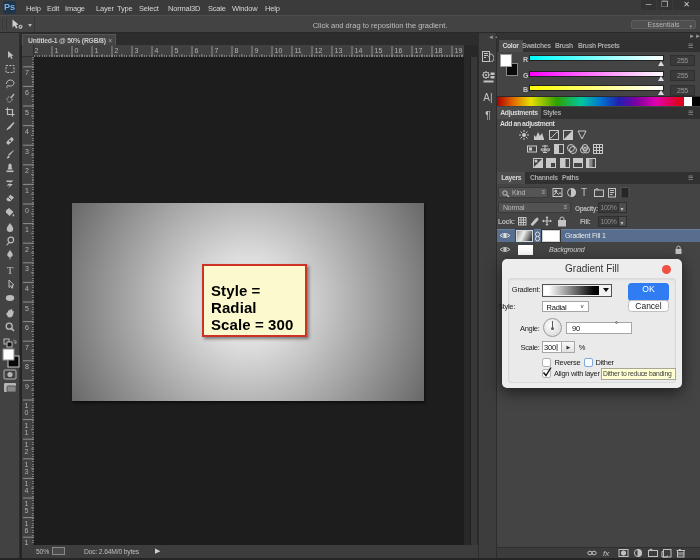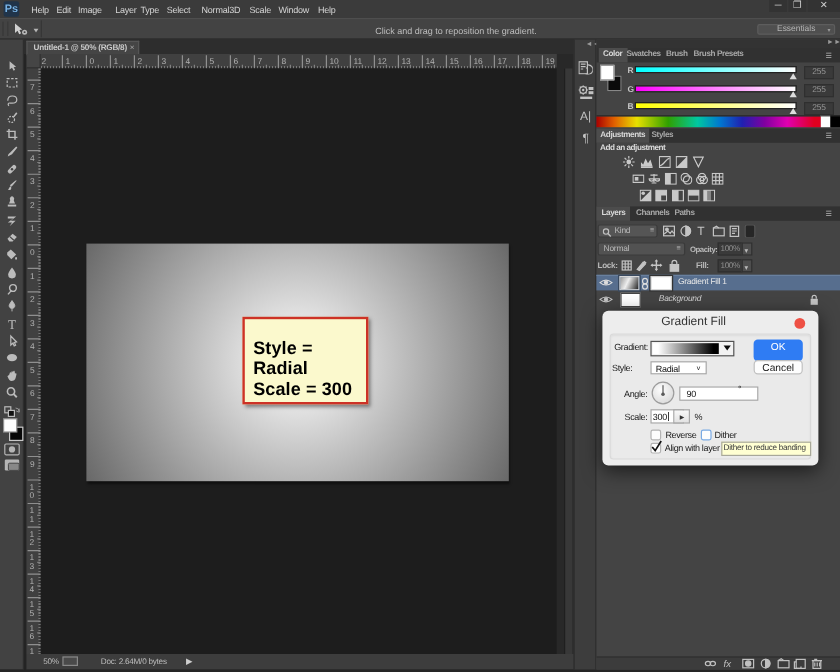--- a/index.html
+++ b/index.html
@@ -573,30 +573,30 @@
         <path d="M64.5,2.5 L67,1 L69,2.5"></path>
     <rect x="79.5" y="1.5" width="7.5" height="7.5"></rect>
         <path d="M79.5,3.5 h-1.5 v5.5 h5.5 v-1.5" stroke="#c0c0c0"></path>
     <rect x="93.5" y="2.5" width="6.5" height="6.5"></rect>
         <path d="M92.5,2.5 h8.5 M95,2.5 v-1 h1.5 v1 M95,4 v3.5 M97,4 v3.5 M99,4 v3.5"></path>
   </g>
 </svg>
 
   <div id="dlg" class="abs"></div>
 
-<div class="abs" style="left:488px;top:263px;width:180px;text-align:center;font-size:10px;color:#333;">Gradient Fill</div>
+<div class="abs" style="left:502px;top:263px;width:180px;text-align:center;font-size:10px;color:#333;">Gradient Fill</div>
 <div class="abs" style="left:661.5px;top:264.5px;width:9px;height:9px;border-radius:50%;background:#ee5044;"></div>
 <div class="abs" style="left:508px;top:277.5px;width:168px;height:105px;background:#eaeaea;border:1px solid #dadada;border-radius:3px;box-shadow:inset 0 1px 2px rgba(0,0,0,0.06);"></div>
 <div class="dtext abs" style="left:498px;top:285px;width:42px;text-align:right;">Gradient:</div>
 <div class="abs" style="left:542px;top:283.5px;width:70px;height:13px;background:#f2f2f2;border:1px solid #525252;">
 <div style="position:absolute;left:1px;top:1px;width:55px;height:9px;background:linear-gradient(to right,#ffffff 8%,#000000 92%);"></div>
 <div style="position:absolute;right:2.2px;top:3px;width:0;height:0;border-left:3.6px solid transparent;border-right:3.6px solid transparent;border-top:4.8px solid #090909;"></div>
 </div>
 <div class="abs" style="left:628px;top:283px;width:41px;height:18px;background:#2f7cf3;border-radius:3.5px;color:#fff;font-size:8.5px;text-align:center;line-height:13px;">OK</div>
-<div class="dtext abs" style="left:498px;top:302px;width:41px;text-align:center;">Style:</div>
+<div class="dtext abs" style="left:498px;top:302px;width:41px;text-align:left;">Style:</div>
 <div class="dinput abs" style="left:541.5px;top:300.5px;width:47px;height:11.5px;">
       <span style="position:absolute;left:4px;top:1px;">Radial</span>
       <span style="position:absolute;right:4px;top:1.5px;font-size:5.5px;color:#222;font-family:'Liberation Mono',monospace;">v</span>
     </div>
 <div class="abs" style="left:628px;top:299.5px;width:41px;height:12.5px;background:#fdfdfd;border:1px solid #c0c0c0;border-radius:3.5px;color:#1b1b1b;font-size:8.5px;text-align:center;line-height:11.5px;">Cancel</div>
 <div class="dtext abs" style="left:498px;top:323.5px;width:41.5px;text-align:right;">Angle:</div>
 <div class="abs" style="left:543px;top:318px;width:19px;height:19px;border-radius:50%;background:radial-gradient(circle at 40% 35%,#fdfdfd,#d2d2d2);border:1px solid #9b9b9b;">
       <div style="position:absolute;left:8.3px;top:1.5px;width:1.2px;height:7.5px;background:#5a5a5a;"></div>
       <div style="position:absolute;left:7.4px;top:7.6px;width:3px;height:3px;border-radius:50%;background:#5a5a5a;"></div>
     </div>

